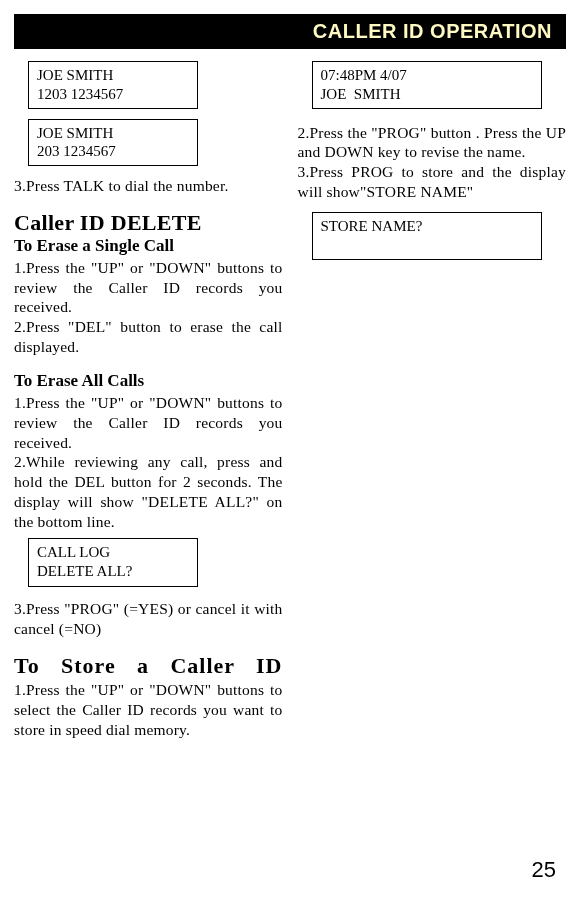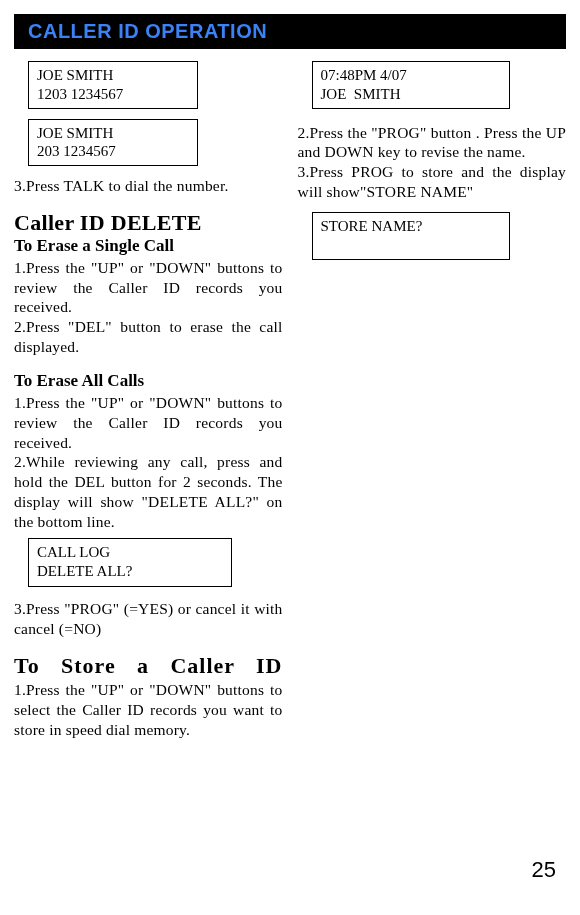--- a/index.html
+++ b/index.html
@@ -10,27 +10,28 @@
     body {
       width: 580px;
       height: 915px;
       background: #ffffff;
       font-family: "Times New Roman", Times, serif;
       position: relative;
       padding: 0;
     }
     .header-bar {
       background: #000000;
-      color: #3b82f6;
+      color: #fef9c3;
       font-family: Arial, Helvetica, sans-serif;
       font-weight: bold;
       font-size: 20px;
       padding: 6px 14px;
       margin: 14px 14px 12px 14px;
       letter-spacing: 0.5px;
+      text-align: right;
     }
     .columns {
       display: flex;
       padding: 0 14px;
       gap: 15px;
     }
     .col {
       flex: 1;
       min-width: 0;
     }
@@ -40,29 +41,29 @@
       margin: 0 0 10px 14px;
       width: 170px;
       font-size: 15px;
       line-height: 1.25;
       font-family: "Times New Roman", serif;
     }
     .display-box-right {
       border: 1px solid #000;
       padding: 4px 8px;
       margin: 0 0 14px 14px;
-      width: 198px;
+      width: 230px;
       font-size: 15px;
       line-height: 1.25;
     }
     .display-box-wide {
       border: 1px solid #000;
       padding: 4px 8px;
       margin: 4px 0 12px 14px;
-      width: 204px;
+      width: 170px;
       font-size: 15px;
       line-height: 1.3;
     }
     .body-text {
       font-size: 15.5px;
       line-height: 1.28;
       text-align: justify;
       letter-spacing: 0.2px;
       margin-bottom: 14px;
     }

